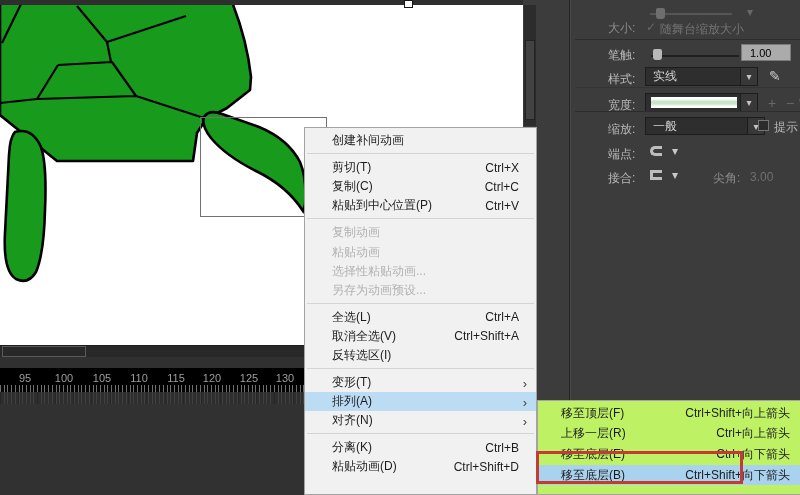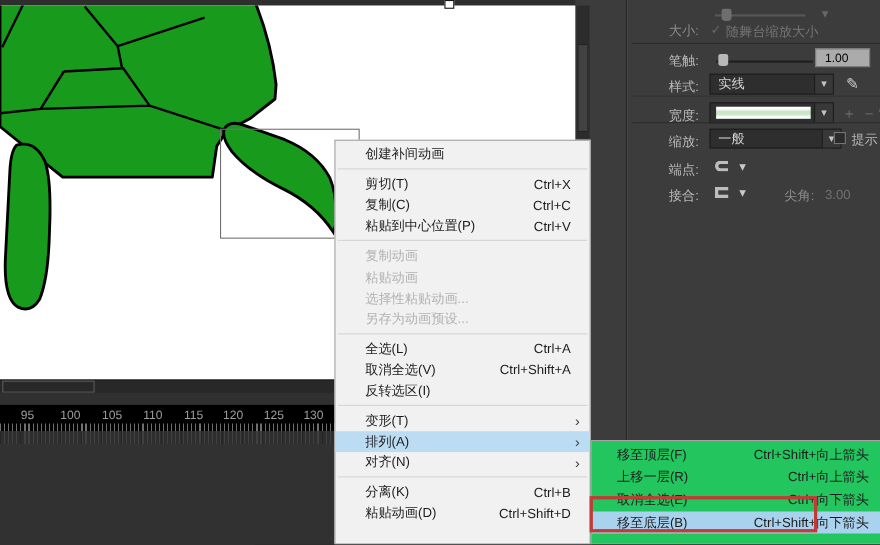--- a/index.html
+++ b/index.html
@@ -59,21 +59,21 @@
   
   #context-menu{left:304px;top:127px;width:233px;height:368px;background:#f1f1f1;
       border:1px solid #a3a3a3;box-sizing:border-box;padding-top:3px;z-index:5;}
   .mi{height:19.1px;display:flex;align-items:center;padding:0 17px 0 27px;color:#1c1c1c;position:relative;}
   .mi .sc{margin-left:auto;padding-left:10px;}
   .mi.disabled{color:#b2b2b2;}
   .mi.hl{background:#bcdcf4;}
   .sub-arrow{position:absolute;right:9px;top:50%;transform:translateY(-50%);color:#3f3f3f;font-size:13px;line-height:1;}
   .msep{height:1px;background:#d4d4d4;margin:3px 2px 4px 2px;}
 
-  #submenu{left:537px;top:400px;width:263px;height:95px;background:#22c55e;
+  #submenu{left:537px;top:400px;width:263px;height:95px;background:#bef264;
       border:1px solid #a3a3a3;border-right:none;box-sizing:border-box;padding-top:2px;z-index:6;}
   .smi{height:20.6px;display:flex;align-items:center;padding:0 10px 0 23px;color:#1c1c1c;}
   .smi .sc{margin-left:auto;padding-left:8px;}
   .smi.hl{background:#a9d2ef;}
 
   #red-box{left:536px;top:451px;width:207px;height:33px;border:3px solid #c23b35;box-sizing:border-box;z-index:8;}
 </style>
 </head>
 <body>
 
@@ -240,21 +240,21 @@
   <div class="abs" id="submenu">
     <div class="smi">
       <span>移至顶层(F)</span>
       <span class="sc">Ctrl+Shift+向上箭头</span>
       </div>
     <div class="smi">
       <span>上移一层(R)</span>
       <span class="sc">Ctrl+向上箭头</span>
       </div>
     <div class="smi">
-      <span>取消全选(E)</span>
+      <span>移至底层(E)</span>
       <span class="sc">Ctrl+向下箭头</span>
       </div>
     <div class="smi hl">
       <span>移至底层(B)</span>
       <span class="sc">Ctrl+Shift+向下箭头</span>
       </div>
   </div>
 
   <div class="abs" id="red-box"></div>
 

